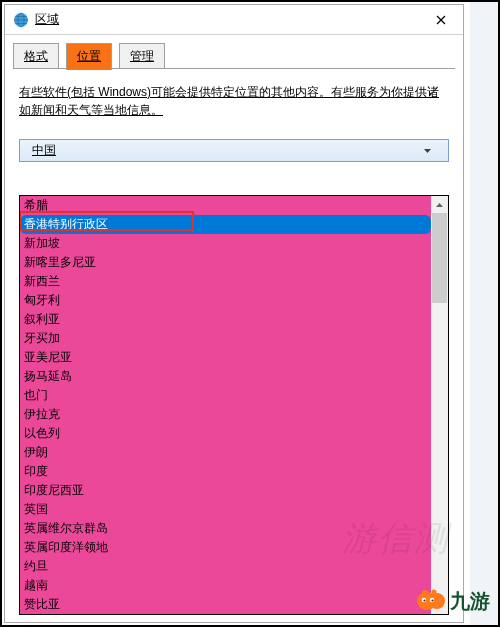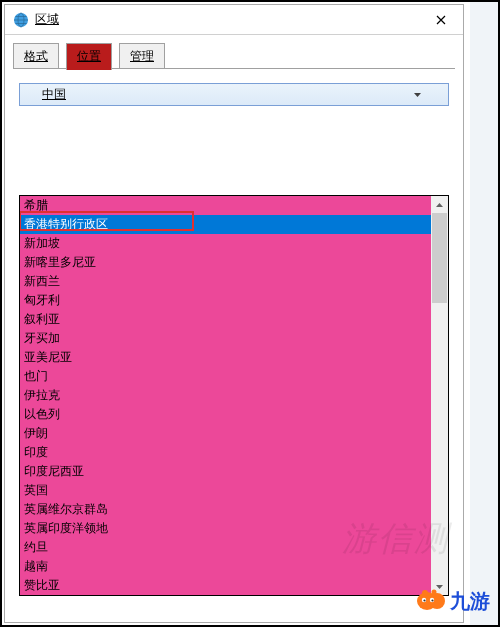--- a/index.html
+++ b/index.html
@@ -7,40 +7,40 @@
 .outer-border { position: absolute; inset: 0; border: 2px solid #000; pointer-events: none; z-index: 100; }
 .dialog { position: absolute; top: 4px; left: 4px; width: 460px; height: 619px; border: 1px solid #aaa; background: #fff; text-decoration: underline; }
 .titlebar { height: 30px; display: flex; align-items: center; padding: 0 0 0 8px; border-bottom: 1px solid #d0d0d0; }
 .title-icon { width: 16px; height: 16px; margin-right: 6px; }
 .title-text { font-size: 12px; flex: 1; }
 .close-btn { width: 45px; height: 29px; display: flex; align-items: center; justify-content: center; cursor: pointer; }
 .close-btn svg { width: 10px; height: 10px; }
 .tabs { display: flex; padding: 8px 8px 0 8px; position: relative; }
 .tabs::after { content: ""; position: absolute; left: 8px; right: 8px; bottom: 0; border-bottom: 1px solid #a0a0a0; }
 .tab { font-size: 12px; padding: 4px 10px; border: 1px solid #a0a0a0; border-bottom: none; background: #f0f0f0; margin-right: 7px; position: relative; cursor: pointer; }
-.tab.active { background: #b91c1c; z-index: 2; padding-bottom: 5px; margin-bottom: -1px; }
+.tab.active { background: #f97316; z-index: 2; padding-bottom: 5px; margin-bottom: -1px; }
 .content { padding: 14px 14px; font-size: 12px; }
 .desc { line-height: 1.5; margin-bottom: 20px; }
 .label { margin-bottom: 6px; }
-.combo { position: relative; height: 23px; border: 1px solid #7a9fd6; background: linear-gradient(#eaf3fb,#dceaf8); display: flex; align-items: center; padding: 0 22px; cursor: pointer; }
+.combo { position: relative; height: 23px; border: 1px solid #7a9fd6; background: linear-gradient(#eaf3fb,#dceaf8); display: flex; align-items: center; padding: 0 12px; cursor: pointer; }
 .combo-text { flex: 1; font-size: 12px; }
 .combo-arrow { width: 17px; display: flex; align-items: center; justify-content: center; }
 .combo-arrow svg { width: 7px; height: 4px; }
 .dropdown { position: absolute; left: 14px; right: 14px; top: 190px; border: 1px solid #000; background: #ec4899; max-height: 430px; overflow: hidden; display: flex; }
 .dd-items { flex: 1; overflow: hidden; }
 .dd-item { font-size: 12px; padding: 1px 4px; cursor: pointer; white-space: nowrap; }
-.dd-item.sel { background: #0078d7; color: #fff; }
+.dd-item.sel { background: #0078d7; color: #fff; border-radius: 6px; }
 .red-box { position: absolute; border: 2px solid #e03030; pointer-events: none; }
 .scrollbar { width: 17px; background: #f0f0f0; position: relative; }
 .sb-btn { height: 17px; display: flex; align-items: center; justify-content: center; cursor: pointer; }
 .sb-btn svg { width: 7px; height: 4px; }
 .sb-thumb { position: absolute; left: 1px; right: 1px; top: 17px; height: 90px; background: #cdcdcd; cursor: pointer; }
 .right-strip { position: absolute; top: 0; right: 0; bottom: 0; width: 30px; background: #f0f4f8; }
 .wm { position: absolute; right: 50px; bottom: 65px; font-size: 34px; color: rgba(0,0,0,0.08); font-family: "SimSun", serif; font-style: italic; pointer-events: none; letter-spacing: 2px; }
-.logo { position: absolute; right: 10px; bottom: 10px; display: flex; align-items: center; font-size: 20px; font-weight: bold; color: #1d4ed8; }
+.logo { position: absolute; right: 10px; bottom: 10px; display: flex; align-items: center; font-size: 20px; font-weight: bold; color: #14532d; }
 .logo-icon { margin-right: 4px; }
 </style>
 </head>
 <body>
 
 <div class="right-strip"></div>
 
 <div class="dialog">
   <div class="titlebar">
     <span class="title-icon">
@@ -60,20 +60,21 @@
     </div>
   </div>
 
   <div class="tabs">
     <div class="tab">格式</div>
     <div class="tab active">位置</div>
     <div class="tab">管理</div>
   </div>
 
   <div class="content">
+    <div class="desc">有些软件(包括 Windows)可能会提供特定位置的其他内容。有些服务为你提供诸如新闻和天气等当地信息。</div>
     <div class="combo">
       <span class="combo-text">中国</span>
       <span class="combo-arrow">
         <svg viewBox="0 0 7 4">
             <path d="M0 0L3.5 4L7 0z" fill="#404040"></path>
           </svg>
       </span>
     </div>
   </div>
 
@@ -81,20 +82,21 @@
     <div class="dd-items" id="dd-items">
         <div class="dd-item">希腊</div>
         <div class="dd-item sel">香港特别行政区</div>
         <div class="dd-item">新加坡</div>
         <div class="dd-item">新喀里多尼亚</div>
         <div class="dd-item">新西兰</div>
         <div class="dd-item">匈牙利</div>
         <div class="dd-item">叙利亚</div>
         <div class="dd-item">牙买加</div>
         <div class="dd-item">亚美尼亚</div>
+        <div class="dd-item">扬马延岛</div>
         <div class="dd-item">也门</div>
         <div class="dd-item">伊拉克</div>
         <div class="dd-item">以色列</div>
         <div class="dd-item">伊朗</div>
         <div class="dd-item">印度</div>
         <div class="dd-item">印度尼西亚</div>
         <div class="dd-item">英国</div>
         <div class="dd-item">英属维尔京群岛</div>
         <div class="dd-item">英属印度洋领地</div>
         <div class="dd-item">约旦</div>

